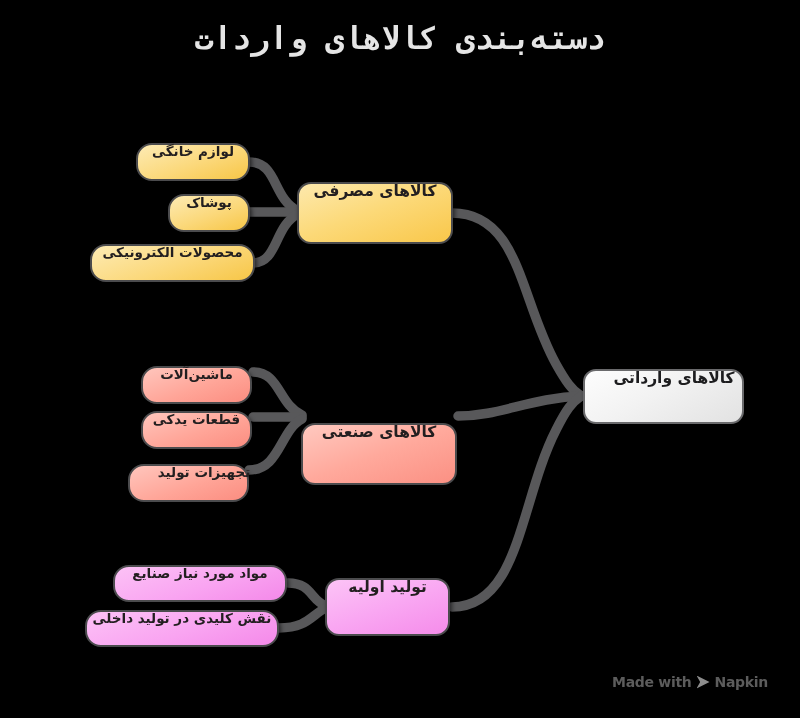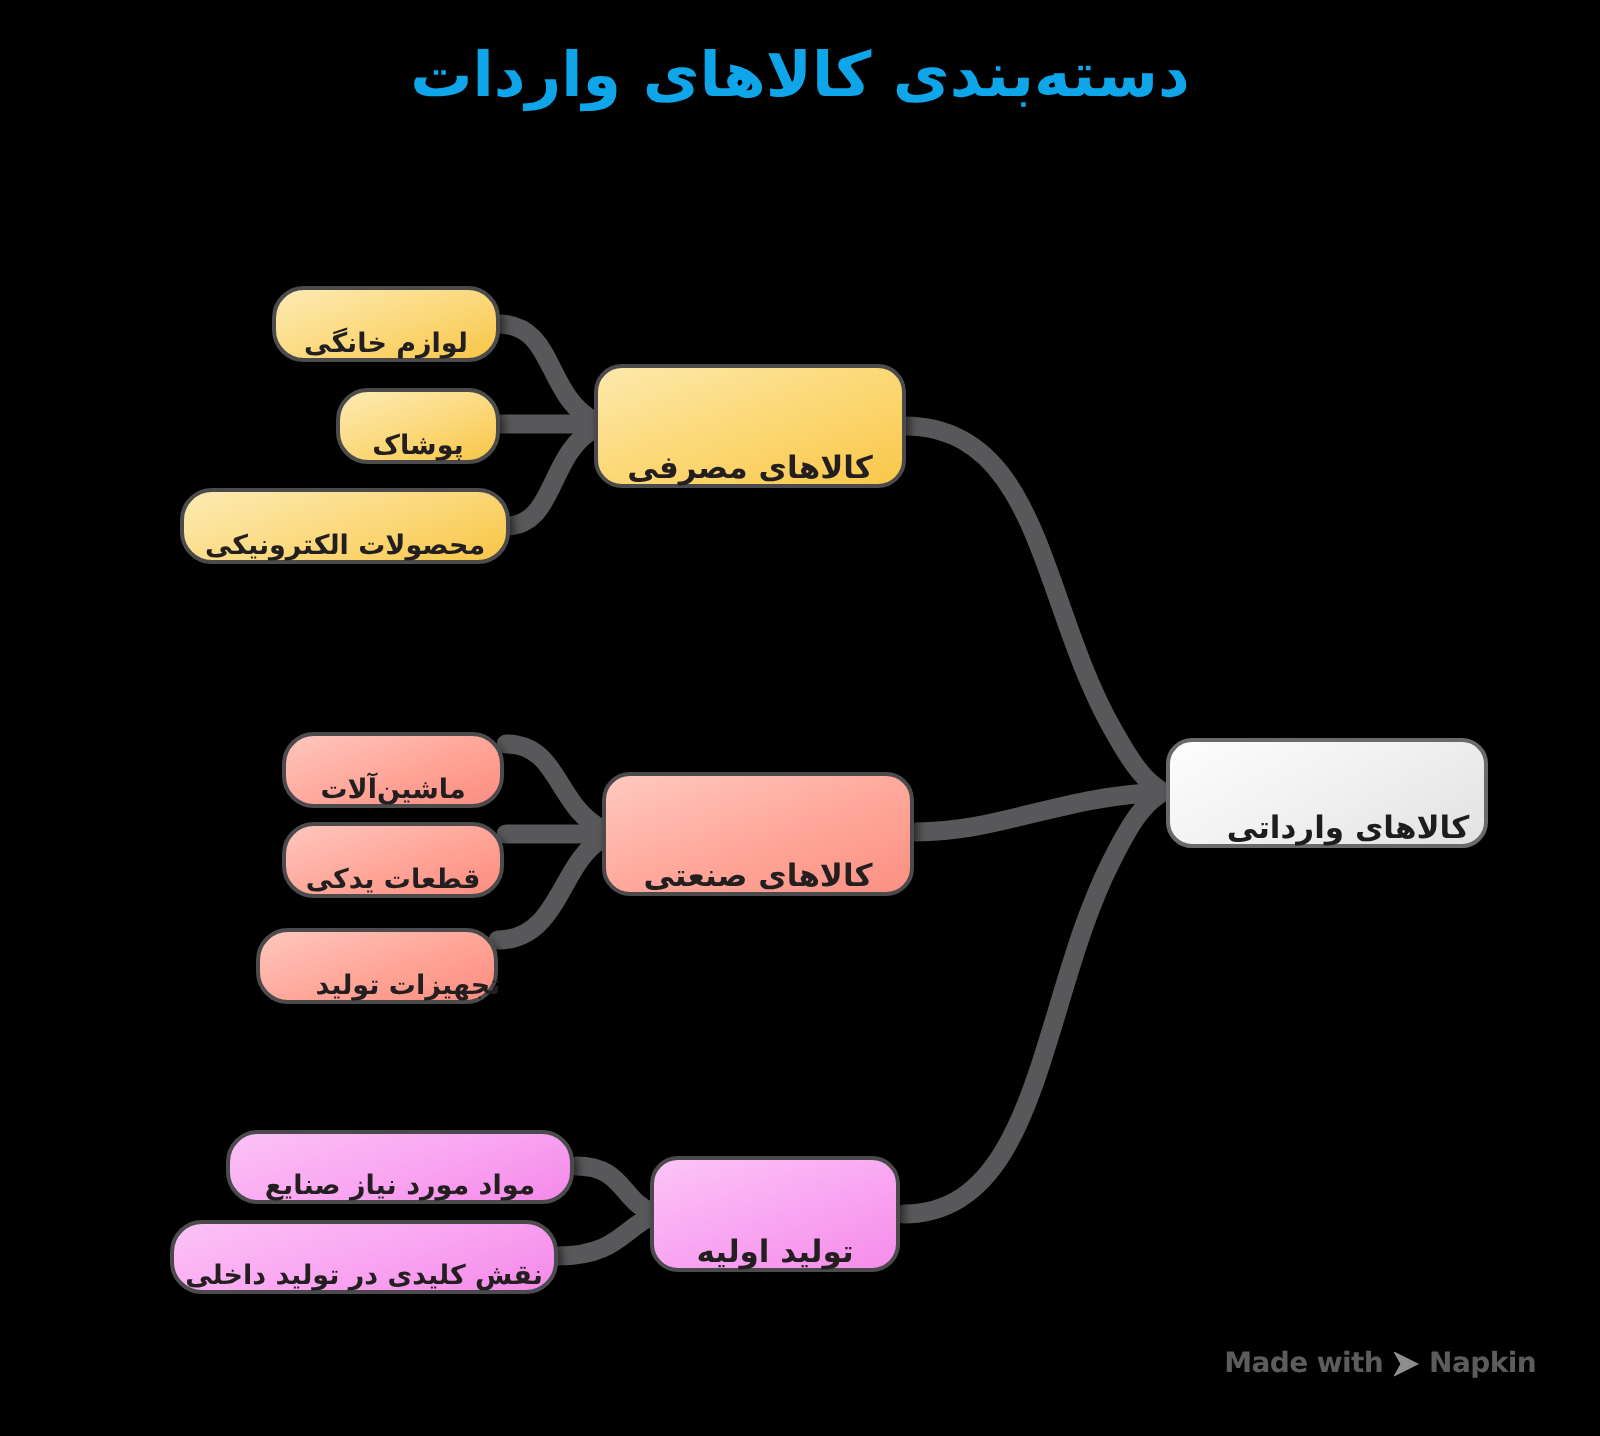--- a/index.html
+++ b/index.html
@@ -16,37 +16,38 @@
     font-family: "DejaVu Sans", "Liberation Sans", sans-serif;
   }
   #title {
     position: absolute;
     left: 0;
     top: 20px;
     width: 800px;
     text-align: center;
     font-size: 31px;
     font-weight: bold;
-    color: #0ea5e9;
+    color: #e5e5e5;
     letter-spacing: 0px;
     direction: rtl;
     white-space: nowrap;
+    font-family: Liberation Mono, monospace;
   }
   svg#edges {
     position: absolute;
     left: 0;
     top: 0;
     width: 800px;
     height: 718px;
   }
   .node {
     position: absolute;
     box-sizing: border-box;
     display: flex;
-    align-items: flex-end;
+    align-items: flex-start;
     justify-content: center;
     direction: rtl;
     text-align: center;
     color: #231f20;
     font-weight: bold;
     border: 2.5px solid #4b4b4d;
     box-shadow: 2px 3px 4px rgba(0,0,0,0.55);
     white-space: nowrap;
     line-height: 1;
   }
@@ -62,20 +63,21 @@
   
   .node.branch {
     border-radius: 14px;
     font-size: 15.5px;
   }
   .node.branch.yellow {
     background: linear-gradient(160deg, #fde9ad 0%, #fcd978 48%, #f9c74a 100%);
   }
   .node.branch.salmon {
     background: linear-gradient(160deg, #ffc9c0 0%, #ffa99c 50%, #fb9083 100%);
+    margin-top: 37px;
   }
   .node.branch.pink {
     background: linear-gradient(160deg, #fcc4f6 0%, #f9a7f2 50%, #f58cea 100%);
   }
   
   .node.leaf {
     border-radius: 16px;
     font-size: 13.5px;
     border-width: 2.5px;
   }

